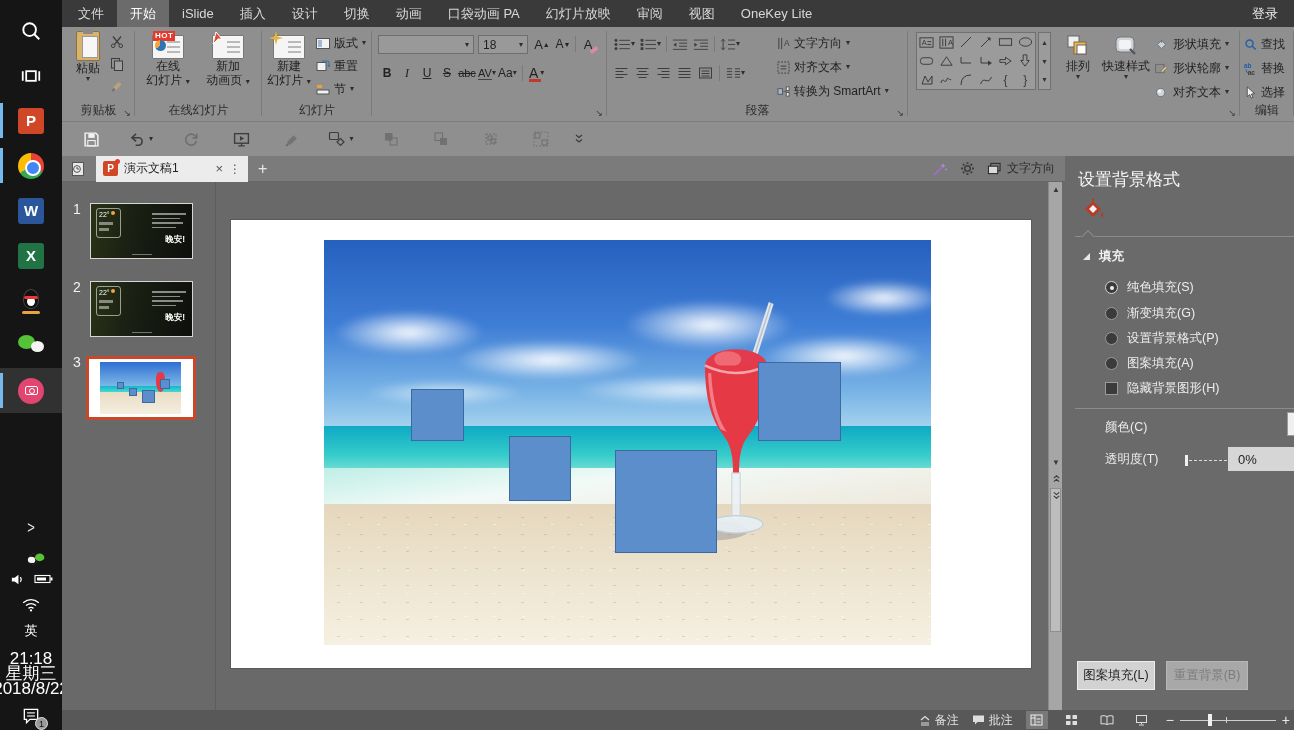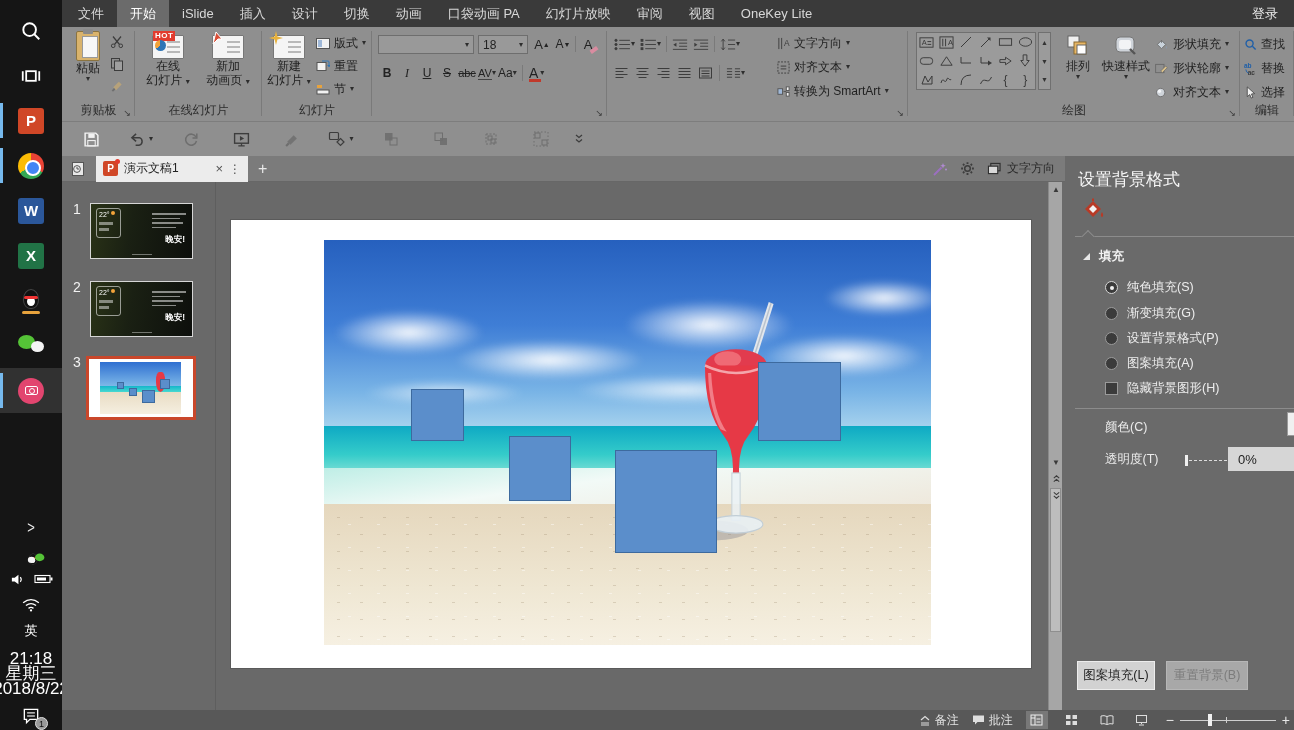--- a/index.html
+++ b/index.html
@@ -571,20 +571,21 @@
             <svg width="13" height="13" viewBox="0 0 14 14">
                 <rect x="1" y="4" width="5" height="6" fill="#9fb8d8" stroke="#555"></rect>
                 <path d="M7,7 H10" stroke="#555"></path>
                 <rect x="10" y="2" width="3" height="4" fill="#f2f2f2" stroke="#555"></rect>
                 <rect x="10" y="8" width="3" height="4" fill="#f2f2f2" stroke="#555"></rect>
               </svg>
             <span>转换为 SmartArt</span>
               <span class="dd">▾</span>
           </div>
         </div>
+        <div class="grp-label">段落</div>
         <span class="launcher">↘</span>
       </section>
 
       <section class="rgroup" style="width:332px">
         <div class="gallery">
           <span class="gcell">
               <svg width="15" height="15" viewBox="0 0 16 16">
                 <rect x="1" y="3" width="14" height="10" fill="none" stroke="#3a3a3a"></rect>
                 <text x="3" y="11" font-size="8" fill="#3a3a3a">A</text>
                 <path d="M9,7 H13 M9,10 H13" stroke="#3a3a3a"></path>
@@ -715,21 +716,20 @@
           </div>
           <div class="smallrow">
             <svg width="15" height="13" viewBox="0 0 18 14">
                 <circle cx="8" cy="7" r="5" fill="#cfd4da" stroke="#666"></circle>
                 <circle cx="6.5" cy="5.5" r="2" fill="#f4f6f8"></circle>
               </svg>
             <span>对齐文本</span>
               <span class="dd">▾</span>
           </div>
         </div>
-        <div class="grp-label">绘图</div>
         <span class="launcher">↘</span>
       </section>
 
       <section class="rgroup" style="width:54px">
         <div style="position:absolute;left:4px;top:7px;display:flex;flex-direction:column;gap:4px">
           <div class="smallrow">
             <svg width="13" height="13" viewBox="0 0 14 14">
                 <circle cx="6" cy="6" r="3.8" fill="none" stroke="#1f5fa8" stroke-width="1.5"></circle>
                 <line x1="9" y1="9" x2="12.5" y2="12.5" stroke="#1f5fa8" stroke-width="1.5"></line>
               </svg>

